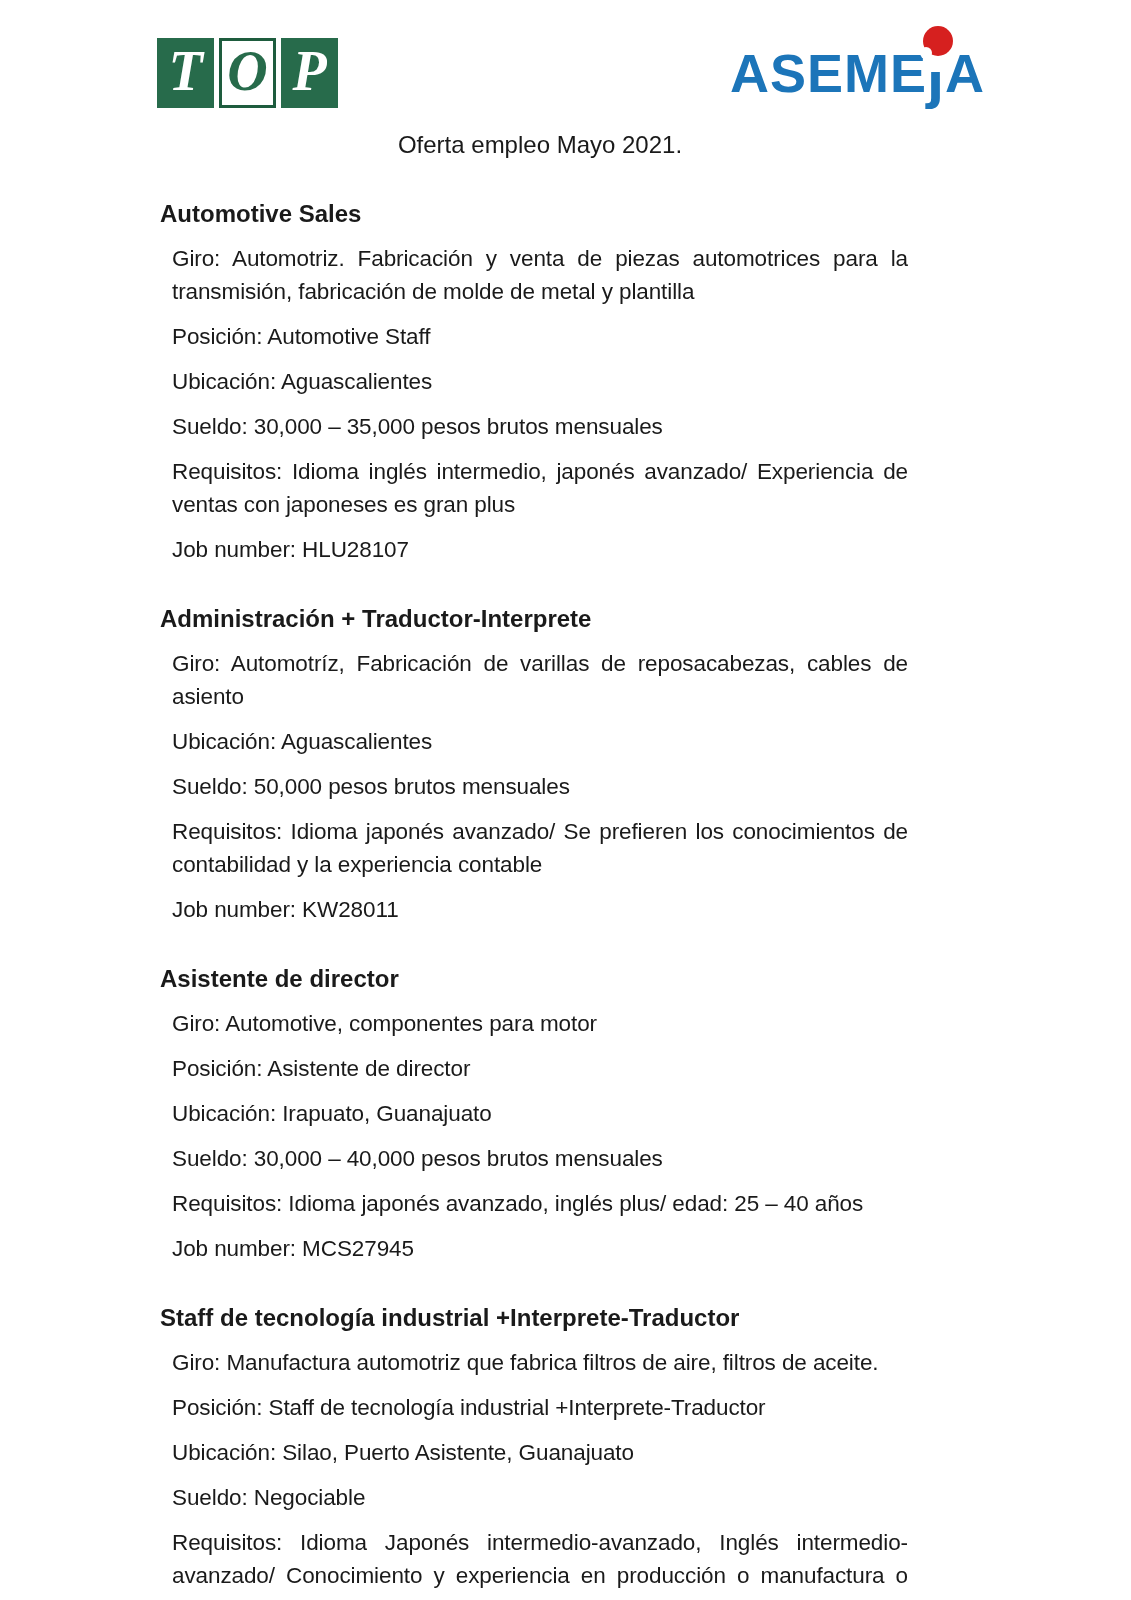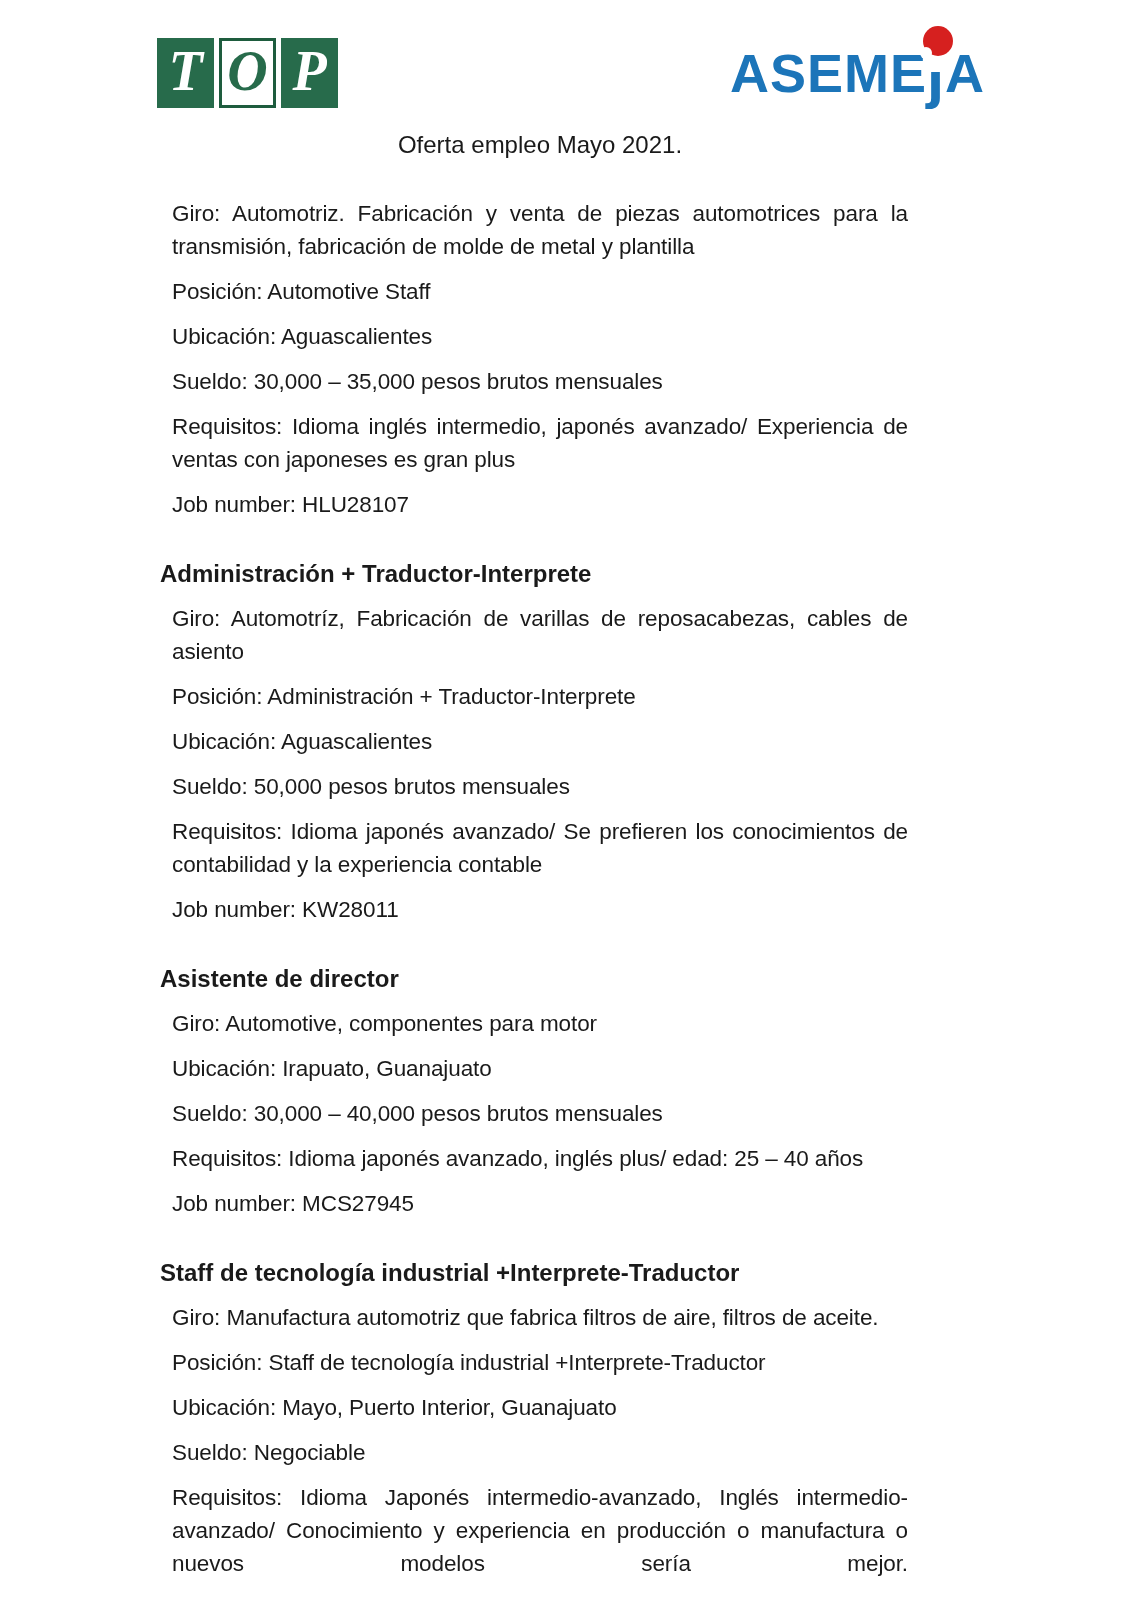--- a/index.html
+++ b/index.html
@@ -138,52 +138,53 @@
     <div class="top-box outline">O</div>
     <div class="top-box solid">P</div>
   </div>
 
   <div class="asemeja-logo"><span>ASEME</span><span class="asemeja-j"><span>ȷ</span><span class="asemeja-dot"></span></span><span>A</span></div>
 
   <div class="content">
     <h1 class="doc-title">Oferta empleo Mayo 2021.</h1>
     <main id="jobs">
   <section class="job">
+    <h2 class="job-title">Automotive Sales</h2>
     <p class="line giro">Giro: Automotriz. Fabricación y venta de piezas automotrices para la transmisión, fabricación de molde de metal y plantilla</p>
     <p class="line">Posición: Automotive Staff</p>
     <p class="line">Ubicación: Aguascalientes</p>
     <p class="line">Sueldo: 30,000 – 35,000 pesos brutos mensuales</p>
     <p class="line req">Requisitos: Idioma inglés intermedio, japonés avanzado/ Experiencia de ventas con japoneses es gran plus</p>
     <p class="line">Job number: HLU28107</p>
   </section>
 
   <section class="job">
     <h2 class="job-title">Administración + Traductor-Interprete</h2>
     <p class="line giro">Giro: Automotríz, Fabricación de varillas de reposacabezas, cables de asiento</p>
-    <p class="line">Posición: Administración + Traductor-Interprete</p>
     <p class="line">Ubicación: Aguascalientes</p>
     <p class="line">Sueldo: 50,000 pesos brutos mensuales</p>
     <p class="line req">Requisitos: Idioma japonés avanzado/ Se prefieren los conocimientos de contabilidad y la experiencia contable</p>
     <p class="line">Job number: KW28011</p>
   </section>
 
   <section class="job">
     <h2 class="job-title">Asistente de director</h2>
     <p class="line giro">Giro: Automotive, componentes para motor</p>
+    <p class="line">Posición: Asistente de director</p>
     <p class="line">Ubicación: Irapuato, Guanajuato</p>
     <p class="line">Sueldo: 30,000 – 40,000 pesos brutos mensuales</p>
     <p class="line req">Requisitos: Idioma japonés avanzado, inglés plus/ edad: 25 – 40 años</p>
     <p class="line">Job number: MCS27945</p>
   </section>
 
   <section class="job">
     <h2 class="job-title">Staff de tecnología industrial +Interprete-Traductor</h2>
     <p class="line giro">Giro: Manufactura automotriz que fabrica filtros de aire, filtros de aceite.</p>
     <p class="line">Posición: Staff de tecnología industrial +Interprete-Traductor</p>
-    <p class="line">Ubicación: Mayo, Puerto Interior, Guanajuato</p>
+    <p class="line">Ubicación: Silao, Puerto Asistente, Guanajuato</p>
     <p class="line">Sueldo: Negociable</p>
     <p class="line req">Requisitos: Idioma Japonés intermedio-avanzado, Inglés intermedio-avanzado/ Conocimiento y experiencia en producción o manufactura o nuevos modelos sería mejor.</p>
     <p class="line">Job number: HLU27909</p>
   </section>
 </main>
   </div>
 
 </div>
 
 </body></html>

